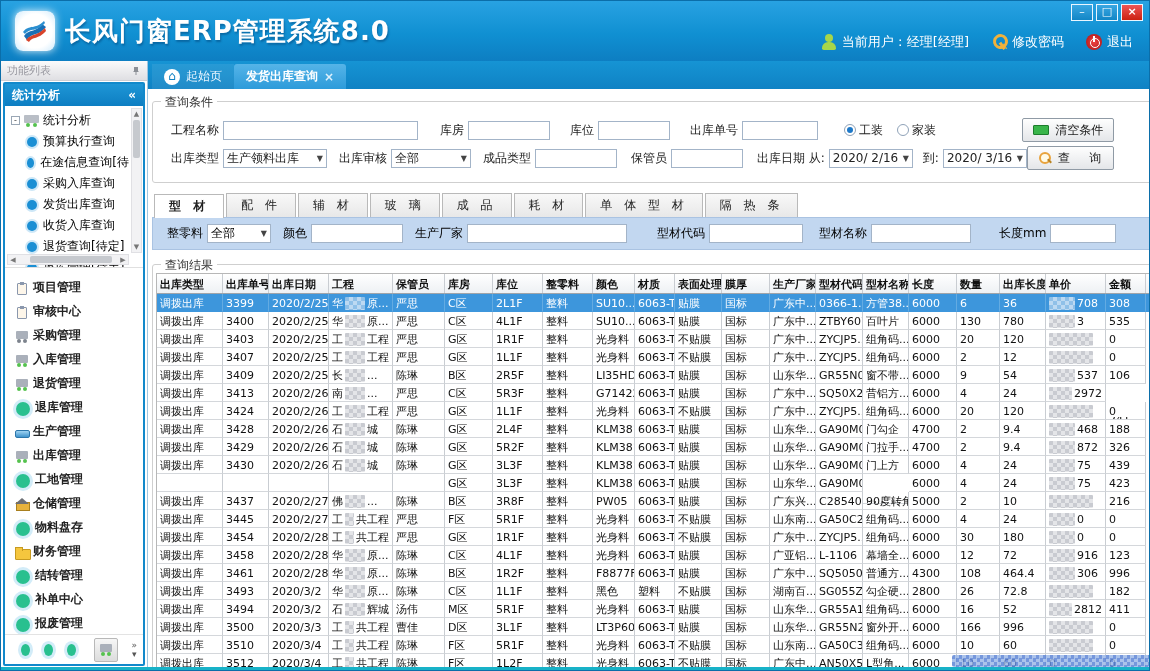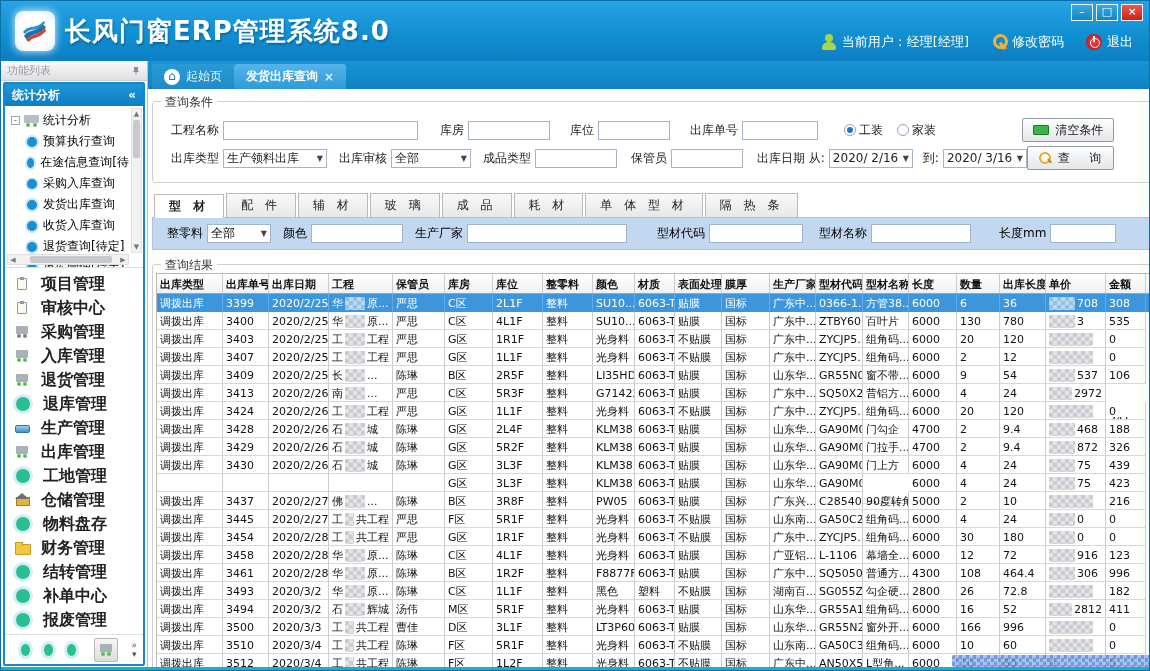--- a/index.html
+++ b/index.html
@@ -44,21 +44,21 @@
   .root-cart::before { content:""; position:absolute; inset:0 0 4px 0; background:#b9bec6; border-radius:1px; }
   .root-cart::after { content:""; position:absolute; left:2px; bottom:0; width:4px; height:4px; border-radius:50%; background:#55c24e; box-shadow:7px 0 0 #55c24e; }
   .vscroll { position:absolute; right:1px; top:2px; bottom:14px; width:11px; background:#f2f2f4; border:1px solid #e0e0e4; }
   .vscroll .arrow { height:10px; font-size:7px; text-align:center; color:#777; line-height:10px; }
   .vscroll .thumb { position:absolute; left:1px; right:1px; top:11px; height:38px; background:#c6c9ce; border-radius:2px; }
   .vscroll .arrow.down { position:absolute; bottom:0; left:0; right:0; }
   .tree-hscroll { position:absolute; left:2px; right:14px; bottom:2px; height:11px; background:#f2f2f4; border:1px solid #e0e0e4; display:flex; align-items:center; }
   .tree-hscroll .thumb { height:7px; background:#c6c9ce; border-radius:2px; flex:0 0 68%; margin-left:12px; }
   .tree-hscroll .a { font-size:7px; color:#777; width:10px; text-align:center; }
   .modules { flex:1; padding:4px 0 0 10px; overflow:hidden; }
-  .module-item { display:flex; align-items:center; gap:12px; height:24px; font-size:16px; font-weight:bold; color:#222; cursor:pointer; white-space:nowrap; }
+  .module-item { display:flex; align-items:flex-end; gap:4px; height:24px; font-size:12px; font-weight:bold; color:#222; cursor:pointer; white-space:nowrap; }
   .micon { width:14px; height:14px; position:relative; flex:0 0 14px; }
   .clipboard-icon::before { content:""; position:absolute; inset:1px 2px; background:#fdf6ea; border:1px solid #8a97ad; border-radius:1px; }
   .clipboard-icon::after { content:""; position:absolute; left:5px; top:0; width:4px; height:3px; background:#8a97ad; }
   .cart-icon::before { content:""; position:absolute; inset:1px 1px 5px 1px; background:#aab0ba; border-radius:1px; }
   .cart-icon::after { content:""; position:absolute; left:2px; bottom:1px; width:4px; height:4px; border-radius:50%; background:#7d838d; box-shadow:6px 0 0 #7d838d; }
   .cart-icon.green::after { background:#55c24e; box-shadow:6px 0 0 #55c24e; }
   .dot-icon { border-radius:50%; background:#29c08f; box-shadow:0 0 0 3px #d2ecf8; margin:0 1px; }
   .house-icon::before { content:""; position:absolute; left:1px; bottom:1px; width:12px; height:7px; background:#e7b23c; border:1px solid #a87f1e; }
   .house-icon::after { content:""; position:absolute; left:0; top:0; width:0; height:0; border-left:7px solid transparent; border-right:7px solid transparent; border-bottom:6px solid #6c6f75; }
   .folder-icon::before { content:""; position:absolute; left:0; top:3px; width:14px; height:9px; background:#f5c63e; border:1px solid #c79a20; border-radius:1px; }

